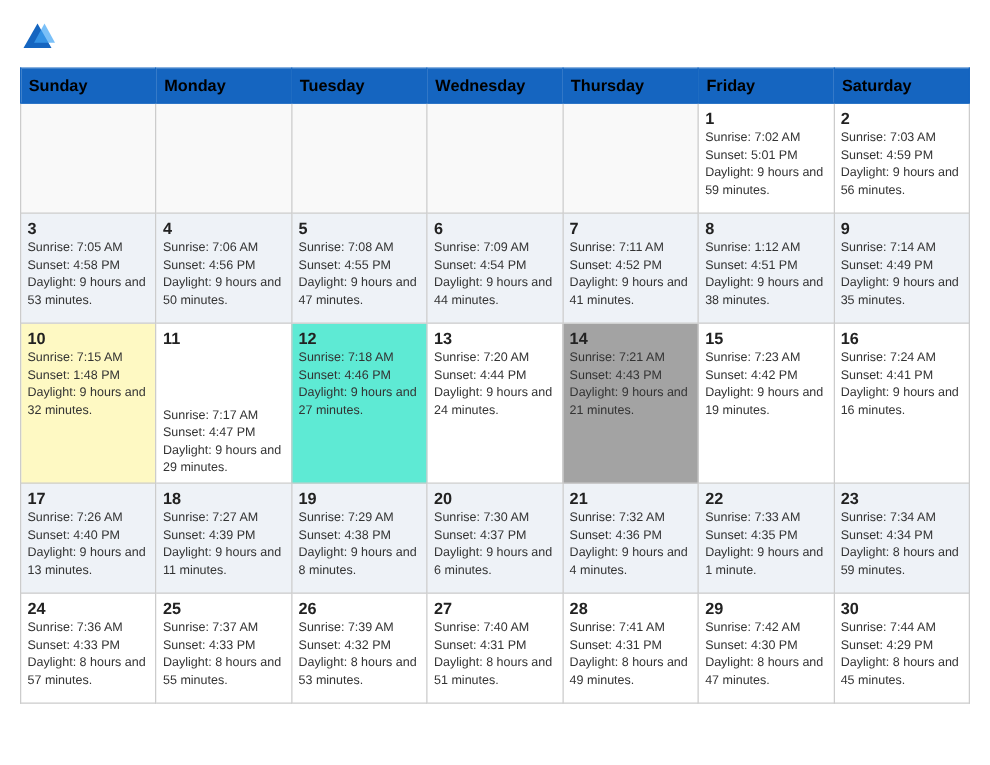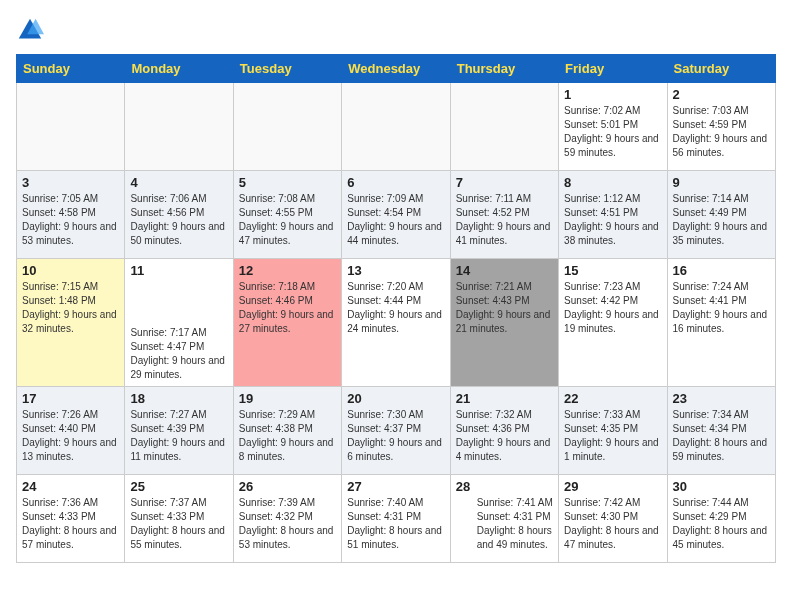--- a/index.html
+++ b/index.html
@@ -52,21 +52,21 @@
       font-size: 16px;
       color: #444;
     }
     .calendar-table {
       width: 100%;
       border-collapse: collapse;
       table-layout: fixed;
     }
     .calendar-table th {
       background-color: #1565c0;
-      color: #fde047;
+      color: #000000;
       text-align: left;
       padding: 6px 6px;
       font-size: 13px;
       border: 1px solid #1565c0;
     }
     .calendar-table td {
       border: 1px solid #ccc;
       vertical-align: top;
       padding: 4px 5px;
       font-size: 10.5px;
@@ -197,21 +197,21 @@
           <div class="day-info" style="white-space: pre-line;">Sunrise: 7:15 AM
 Sunset: 1:48 PM
 Daylight: 9 hours and 32 minutes.</div>
         </td>
         <td style="background: rgb(255, 255, 255);">
           <span class="day-number">11</span>
           <div class="day-info" style="white-space: pre-line; margin-top: 48px;">Sunrise: 7:17 AM
 Sunset: 4:47 PM
 Daylight: 9 hours and 29 minutes.</div>
         </td>
-        <td style="background: #fca5a5;">
+        <td style="background: #5eead4;">
           <span class="day-number">12</span>
           <div class="day-info" style="white-space: pre-line;">Sunrise: 7:18 AM
 Sunset: 4:46 PM
 Daylight: 9 hours and 27 minutes.</div>
         </td>
         <td style="background: rgb(255, 255, 255);">
           <span class="day-number">13</span>
           <div class="day-info" style="white-space: pre-line;">Sunrise: 7:20 AM
 Sunset: 4:44 PM
 Daylight: 9 hours and 24 minutes.</div>
@@ -299,21 +299,21 @@
 Daylight: 8 hours and 53 minutes.</div>
         </td>
         <td style="background: rgb(255, 255, 255);">
           <span class="day-number">27</span>
           <div class="day-info" style="white-space: pre-line;">Sunrise: 7:40 AM
 Sunset: 4:31 PM
 Daylight: 8 hours and 51 minutes.</div>
         </td>
         <td style="background: rgb(255, 255, 255);">
           <span class="day-number">28</span>
-          <div class="day-info" style="white-space: pre-line; margin-left: 21px;">Sunrise: 7:41 AM
+          <div class="day-info" style="white-space: pre-line;">Sunrise: 7:41 AM
 Sunset: 4:31 PM
 Daylight: 8 hours and 49 minutes.</div>
         </td>
         <td style="background: rgb(255, 255, 255); margin-top: 16px;">
           <span class="day-number">29</span>
           <div class="day-info" style="white-space: pre-line;">Sunrise: 7:42 AM
 Sunset: 4:30 PM
 Daylight: 8 hours and 47 minutes.</div>
         </td>
         <td style="background: rgb(255, 255, 255);">

